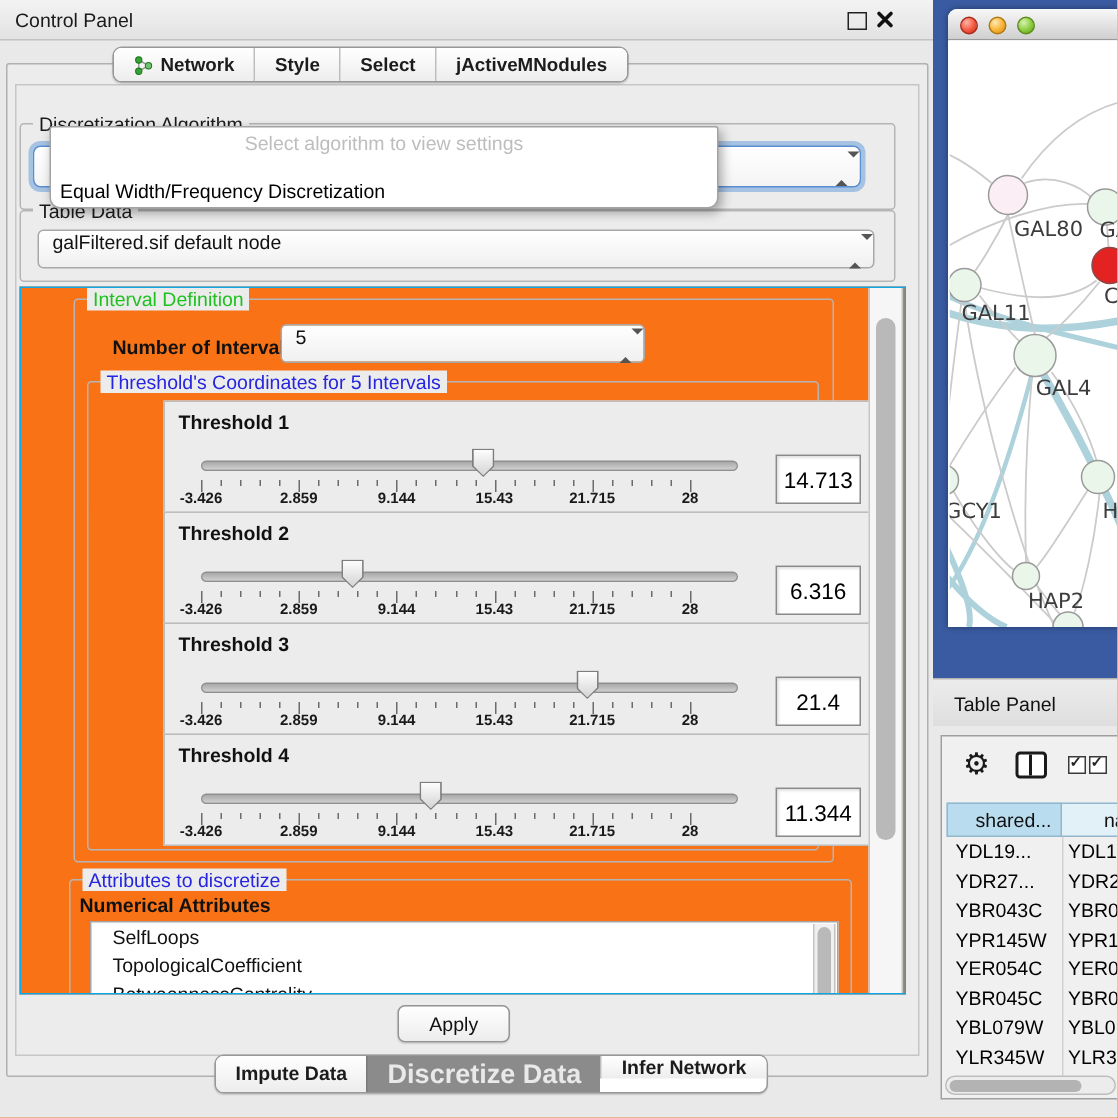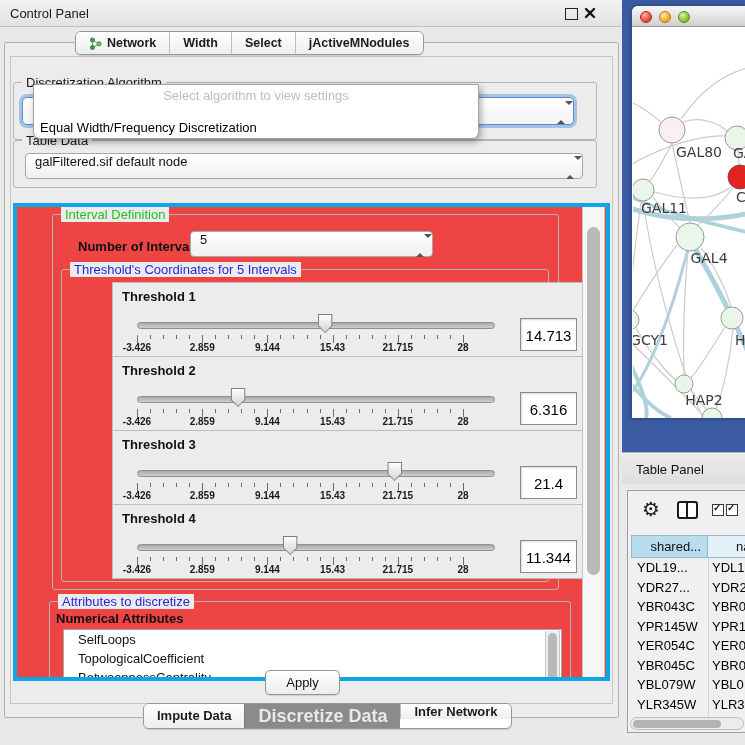--- a/index.html
+++ b/index.html
@@ -33,21 +33,21 @@
   .arrow-up{width:0;height:0;border-left:4px solid transparent;border-right:4px solid transparent;border-bottom:4px solid #555;margin-bottom:3px;}
   .arrow-down{width:0;height:0;border-left:4px solid transparent;border-right:4px solid transparent;border-top:4px solid #555;}
 
   .focus-combo{left:22px;top:97px;width:550px;height:26px;border-radius:5px;background:#fff;border:1px solid #5a8ed2;box-shadow:0 0 0 3px rgba(110,160,220,.55);z-index:4;}
 
   .popup{left:33px;top:84px;width:444px;height:53px;background:#fff;border:1px solid #a3a3a3;border-radius:2px 2px 7px 7px;box-shadow:2px 3px 7px rgba(0,0,0,.32);z-index:30;}
   .popup .hint{position:absolute;left:0;right:0;top:3px;text-align:center;font-size:13px;color:#bdbdbd;}
   .popup .item{position:absolute;left:6px;right:6px;font-size:13px;color:#000;white-space:nowrap;}
   .popup .item.b{font-weight:700;}
 
-  .scrollpanel{left:13px;top:203px;width:589px;height:470px;border:4px solid #0ea5e9;background:#ef4444;overflow:hidden;}
+  .scrollpanel{left:13px;top:191px;width:589px;height:470px;border:1px solid #0ea5e9;background:#f97316;overflow:hidden;}
   .vsb{position:absolute;background:#f6f6f6;border-left:1px solid #c4c4c4;border-right:1px solid #c4c4c4;}
   .vsb .thumbv{position:absolute;left:3px;width:13px;background:#b9b9b9;border-radius:7px;}
 
   .tpanel{position:absolute;left:50px;width:471px;height:73px;border:1px solid #bdbdbd;background:#ececec;}
   .tpanel .tlabel{position:absolute;left:9px;top:6px;font-size:13px;font-weight:700;color:#111;}
   .track{position:absolute;left:24px;top:39px;width:358px;height:7px;border-radius:4px;background:linear-gradient(#a9a9a9,#cfcfcf);border:1px solid #8f8f8f;box-sizing:border-box;}
   .srange{position:absolute;left:24px;top:0;width:326px;height:73px;}
   .slider-thumb{position:absolute;top:31px;width:15px;height:19px;transform:translateX(-50%);}
   .slider-thumb .outer{position:absolute;inset:0;background:#7e7e7e;clip-path:polygon(0 0,100% 0,100% 62%,50% 100%,0 62%);}
   .slider-thumb .inner{position:absolute;inset:1px;background:linear-gradient(#fdfdfd,#d4d4d4);clip-path:polygon(0 0,100% 0,100% 62%,50% 100%,0 62%);}
@@ -114,21 +114,21 @@
     <div class="tab">
       <svg width="13" height="13" viewBox="0 0 13 13">
           <path d="M3.5 3 L10 6.8 M3.5 10.5 L10 6.8 M3.5 3 L3.5 10.5" stroke="#9a9a9a" stroke-width="1"></path>
           <circle cx="3.5" cy="3" r="2.1" fill="#35a435" stroke="#1d7a1d" stroke-width=".7"></circle>
           <circle cx="3.5" cy="10.5" r="2.1" fill="#35a435" stroke="#1d7a1d" stroke-width=".7"></circle>
           <circle cx="10" cy="6.8" r="2.1" fill="#6fc46f" stroke="#1d7a1d" stroke-width=".7"></circle>
         </svg>
       <span>Network</span>
     </div>
     <div class="tab">
-        <span>Width</span>
+        <span>Style</span>
       </div>
     <div class="tab">
         <span>Select</span>
       </div>
     <div class="tab">
         <span>jActiveMNodules</span>
       </div>
   </div>
 
   <div class="abs gb" style="left:13px;top:82px;width:582px;height:56px;">

